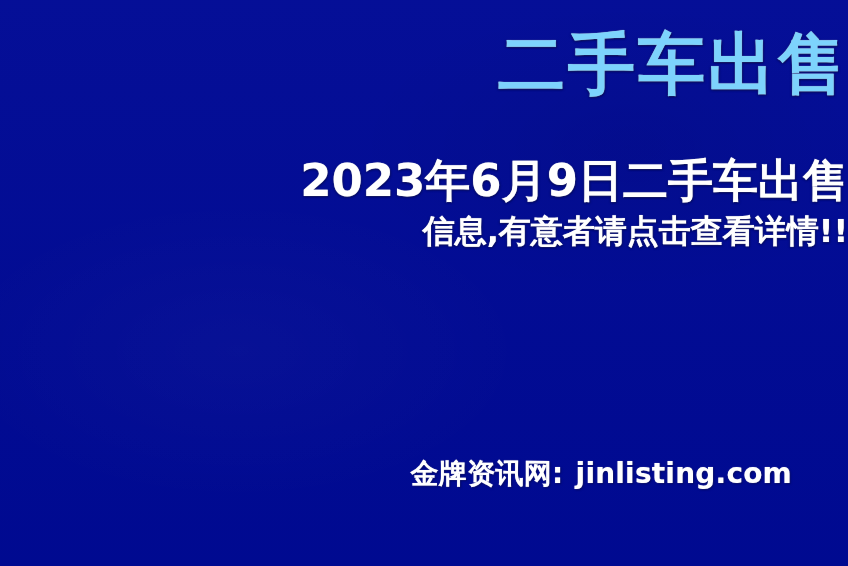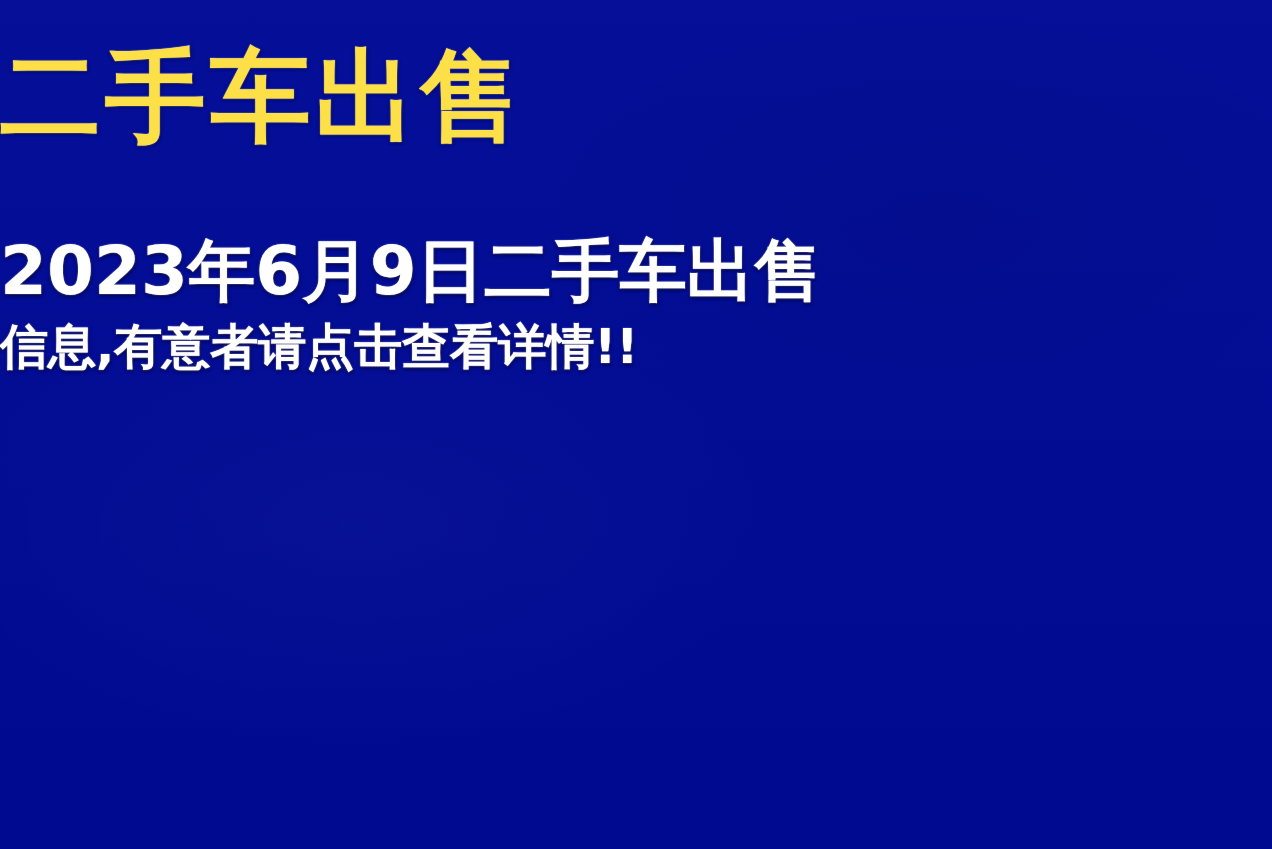--- a/index.html
+++ b/index.html
@@ -41,40 +41,40 @@
     z-index: 1;
     width: 100%;
     height: 100%;
   }
 
   .headline {
     position: absolute;
     left: 0;
     right: 0;
     top: 27px;
-    text-align: left;
-    color: #fde047;
+    text-align: right;
+    color: #7dd3fc;
     font-size: 67px;
     line-height: 1.12;
     font-weight: 700;
     letter-spacing: 3px;
     white-space: nowrap;
     text-shadow:
       0 0 1px rgba(255,255,255,0.75),
       1px 1px 2px rgba(0,0,40,0.55),
       -1px 1px 2px rgba(0,0,40,0.35);
     font-family: "DejaVu Sans", "Liberation Sans", sans-serif;
   }
 
   .body-block {
     position: absolute;
     left: 0;
     right: 0;
     top: 152px;
-    text-align: left;
+    text-align: right;
     color: #ffffff;
     font-weight: 700;
     font-family: "DejaVu Sans", "Liberation Sans", sans-serif;
   }
 
   .body-line {
     display: block;
     white-space: nowrap;
     text-shadow:
       0 0 1px rgba(255,255,255,0.7),
@@ -122,15 +122,19 @@
 <div id="poster">
   <div class="layer">
 
     <div class="headline">二手车出售</div>
 
     <div class="body-block">
       <span class="body-line body-line-1">2023年6月9日二手车出售</span>
       <span class="body-line body-line-2">信息,有意者请点击查看详情!!</span>
     </div>
 
+    <div class="footer">
+      <span class="site-name">金牌资讯网:</span>
+      <span class="site-url">jinlisting.com</span>
+    </div>
 
   </div>
 </div>
 
 </body></html>

